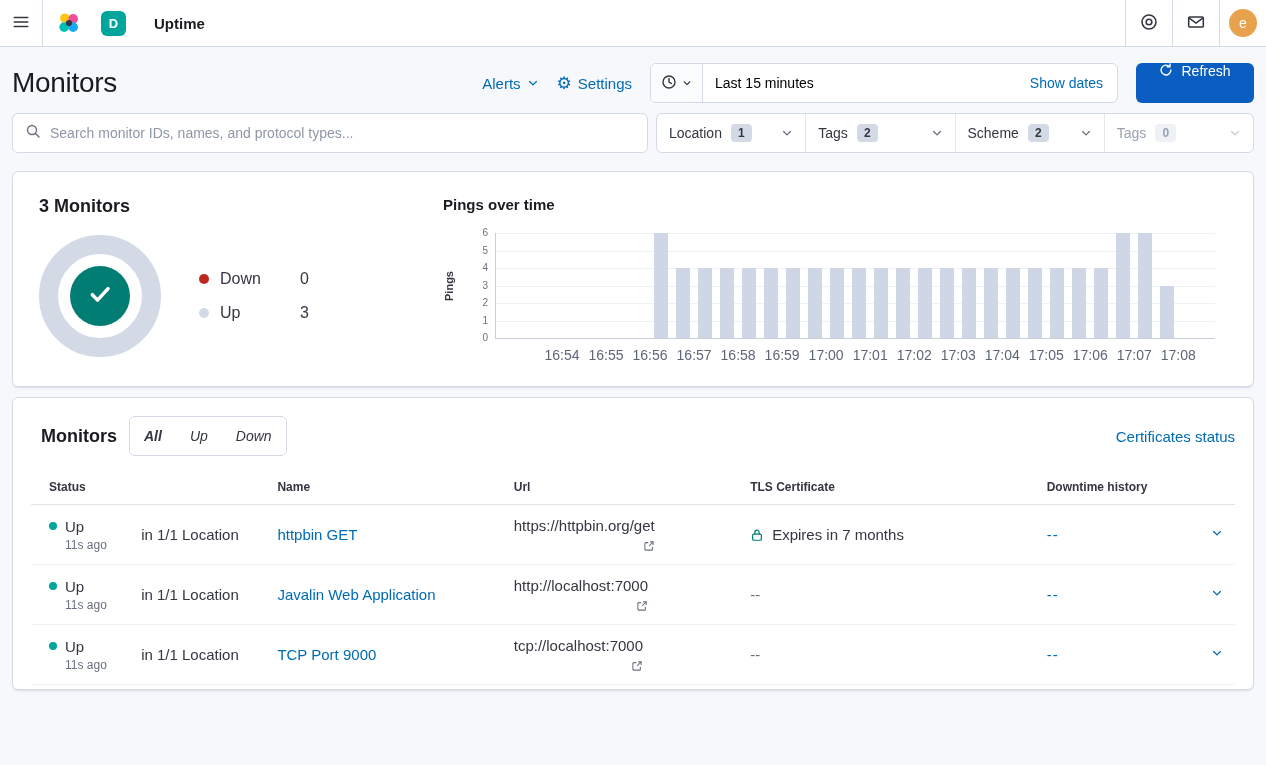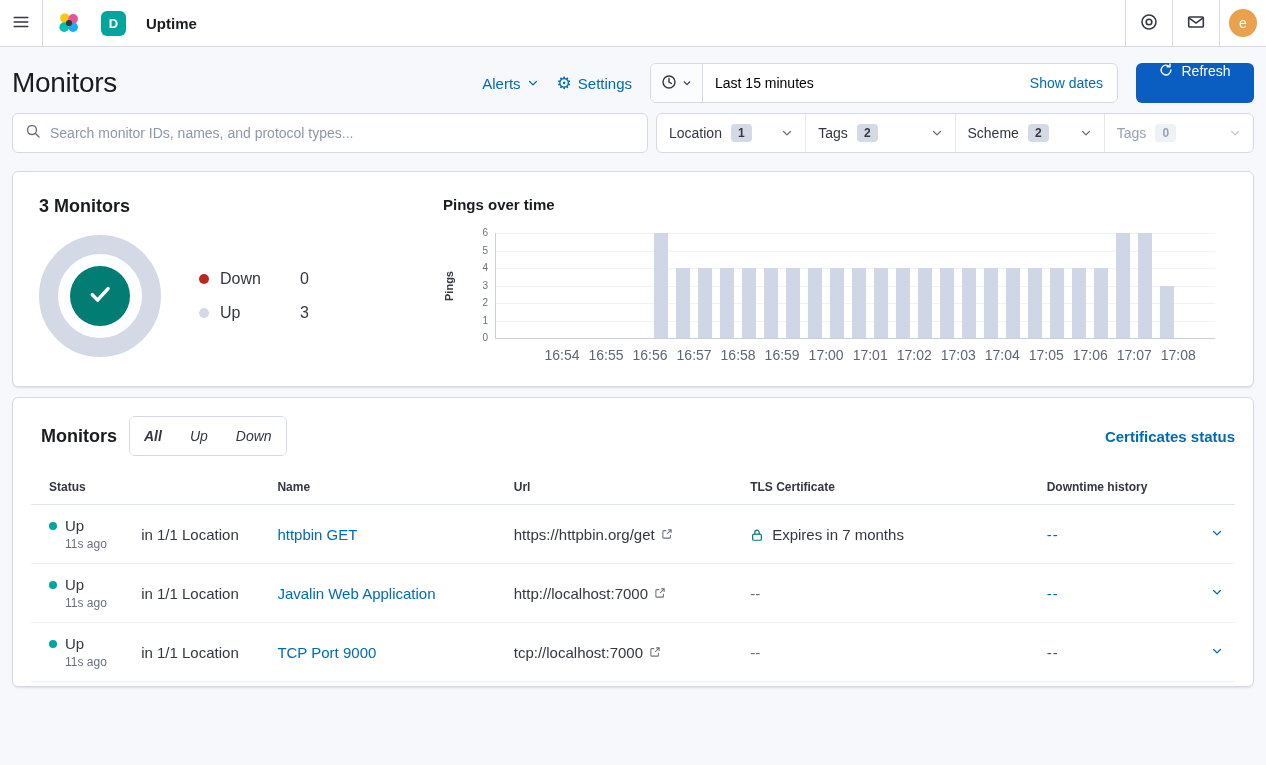--- a/index.html
+++ b/index.html
@@ -12,21 +12,21 @@
     overflow: hidden;
   }
   button { font-family: inherit; }
 
   
   .topnav { height: 47px; background: #fff; border-bottom: 1px solid var(--border, #d3dae6); display: flex; align-items: stretch; }
   .hamburger-btn { width: 43px; display: flex; align-items: center; justify-content: center; background: none; border: none; border-right: 1px solid var(--border, #d3dae6); cursor: pointer; }
   .logo-section { width: 52px; display: flex; align-items: center; justify-content: center; cursor: pointer; }
   .space-section { display: flex; align-items: center; padding: 0 12px 0 6px; cursor: pointer; }
   .space-badge { width: 25px; height: 25px; border-radius: 6px; background: var(--status-dot, #00a69b); color: #fff; font-size: 13px; font-weight: 700; display: flex; align-items: center; justify-content: center; }
-  .nav-title { display: flex; align-items: center; font-weight: 600; font-size: 15px; color: var(--heading, #1a1c21); margin-left: 8px; }
+  .nav-title { display: flex; align-items: center; font-weight: 600; font-size: 15px; color: var(--heading, #1a1c21); margin-left: 16px; }
   .nav-right { margin-left: auto; display: flex; align-items: stretch; }
   .nav-icon-btn { width: 47px; display: flex; align-items: center; justify-content: center; background: none; border: none; border-left: 1px solid var(--border, #d3dae6); cursor: pointer; color: var(--text, #343741); }
   .avatar { width: 28px; height: 28px; border-radius: 50%; background: #e8a14d; color: #fff; display: flex; align-items: center; justify-content: center; font-size: 14px; }
 
   
   .page { padding: 14px 12px 0; }
   .header-row { display: flex; align-items: center; height: 44px; margin-bottom: 8px; }
   .page-title { font-size: 28px; font-weight: 500; color: var(--heading, #1a1c21); letter-spacing: -0.3px; }
   .header-actions { margin-left: auto; display: flex; align-items: center; gap: 18px; }
   .alerts-btn, .settings-btn { display: flex; align-items: center; gap: 6px; color: var(--primary, #006bb4); font-size: 15px; background: none; border: none; cursor: pointer; }
@@ -76,32 +76,32 @@
   .x-tick { position: absolute; top: calc(100% + 9px); font-size: 14px; color: #5d6676; transform: translateX(-50%); white-space: nowrap; }
   .ylabel { position: absolute; left: -46px; top: 50%; transform: translate(-50%, -50%) rotate(-90deg); font-size: 11px; font-weight: 700; color: var(--text, #343741); }
 
   
   .monitors-panel { padding: 18px 18px 4px; }
   .monitors-header { display: flex; align-items: center; padding-left: 10px; }
   .monitors-title { font-size: 18px; font-weight: 700; color: var(--heading, #1a1c21); }
   .tab-group { display: flex; border: 1px solid var(--border, #d3dae6); border-radius: 6px; height: 40px; overflow: hidden; margin-left: 12px; background: #fff; }
   .tab-btn { padding: 0 14px; background: #fff; border: none; font-size: 14px; color: var(--text, #343741); cursor: pointer; font-style: italic; }
   .tab-btn.selected { font-weight: 700; }
-  .cert-link { margin-left: auto; color: var(--primary, #006bb4); font-size: 15px; font-weight: 700; text-decoration: none; cursor: pointer; }
+  .cert-link { margin-left: auto; color: var(--primary, #006bb4); font-size: 15px; font-weight: 400; text-decoration: none; cursor: pointer; }
 
   .monitors-table { width: 100%; border-collapse: collapse; margin-top: 14px; }
   .monitors-table th { text-align: left; font-size: 12px; font-weight: 700; color: var(--text, #343741); padding: 10px 8px; border-bottom: 1px solid #e0e5ec; }
   .monitors-table th:first-child { padding-left: 18px; }
   .monitors-table td { padding: 12px 8px; border-bottom: 1px solid #edf0f5; font-size: 15px; color: var(--text, #343741); vertical-align: middle; }
   .monitors-table td:first-child { padding-left: 18px; }
   .status-line { display: flex; align-items: center; gap: 8px; }
   .status-dot { width: 8px; height: 8px; border-radius: 50%; background: var(--status-dot, #00a69b); flex: none; }
   .status-ago { font-size: 12px; color: var(--subdued, #69707d); margin: 3px 0 0 16px; }
   .monitor-link { color: var(--primary, #006bb4); text-decoration: none; cursor: pointer; }
-  .url-link { color: var(--text, #343741); text-decoration: none; cursor: pointer; display: inline-flex; align-items: center; gap: 6px; }
+  .url-link { color: var(--text, #343741); text-decoration: none; cursor: pointer; display: inline-flex; align-items: flex-end; gap: 6px; flex-direction: column; }
   .ext-icon { color: var(--subdued, #69707d); display: inline-flex; }
   .lock-icon { color: var(--success, #017d73); display: inline-flex; margin-right: 8px; vertical-align: -2px; }
   .tls-dash { color: var(--subdued, #69707d); }
   .downtime-dash { color: var(--primary, #006bb4); letter-spacing: 1px; }
   .expand-btn { background: none; border: none; cursor: pointer; color: var(--primary, #006bb4); display: inline-flex; padding: 4px; }
   .col-expand { text-align: right; padding-right: 14px; }
 
   .table-footer { display: flex; align-items: center; height: 58px; padding: 0 22px 0 18px; }
   .rows-per-page { display: flex; align-items: center; gap: 7px; font-size: 14px; color: var(--text, #343741); background: none; border: none; cursor: pointer; }
   .pager { margin-left: auto; display: flex; gap: 30px; }

